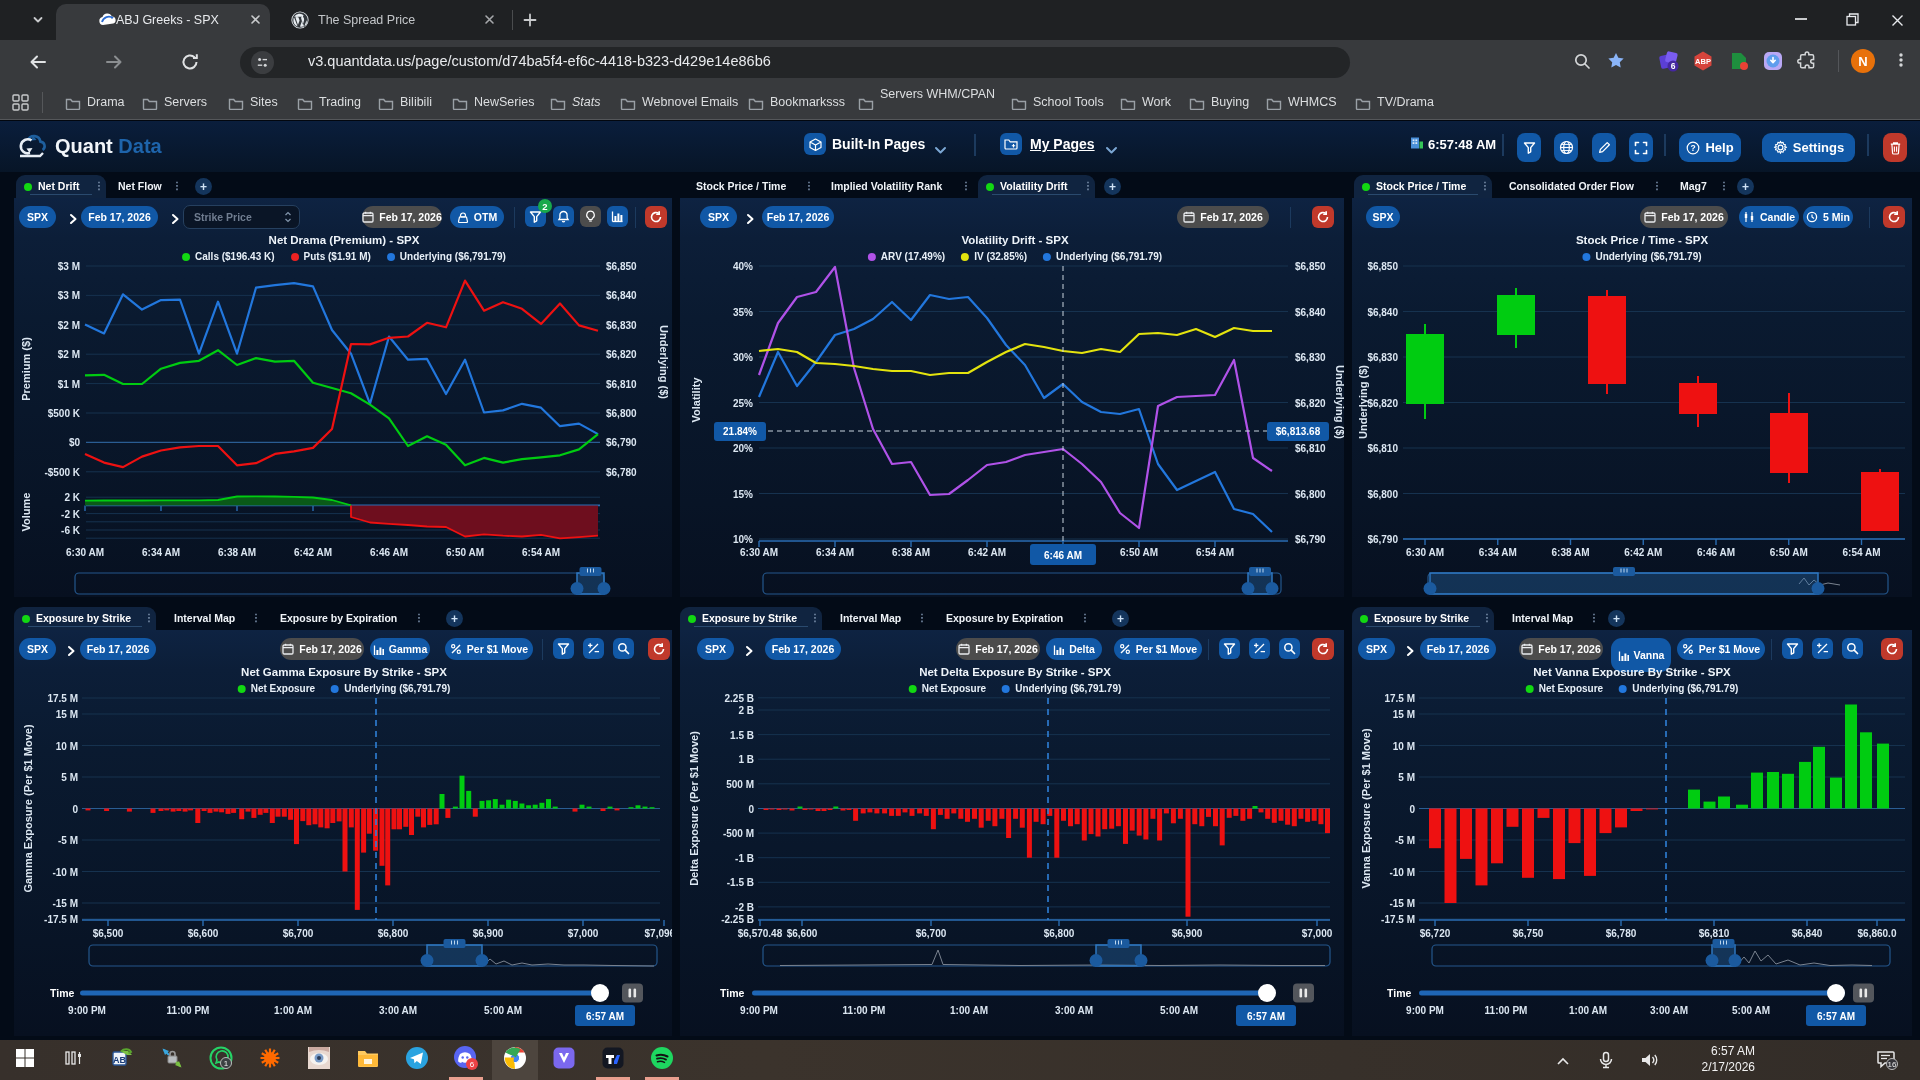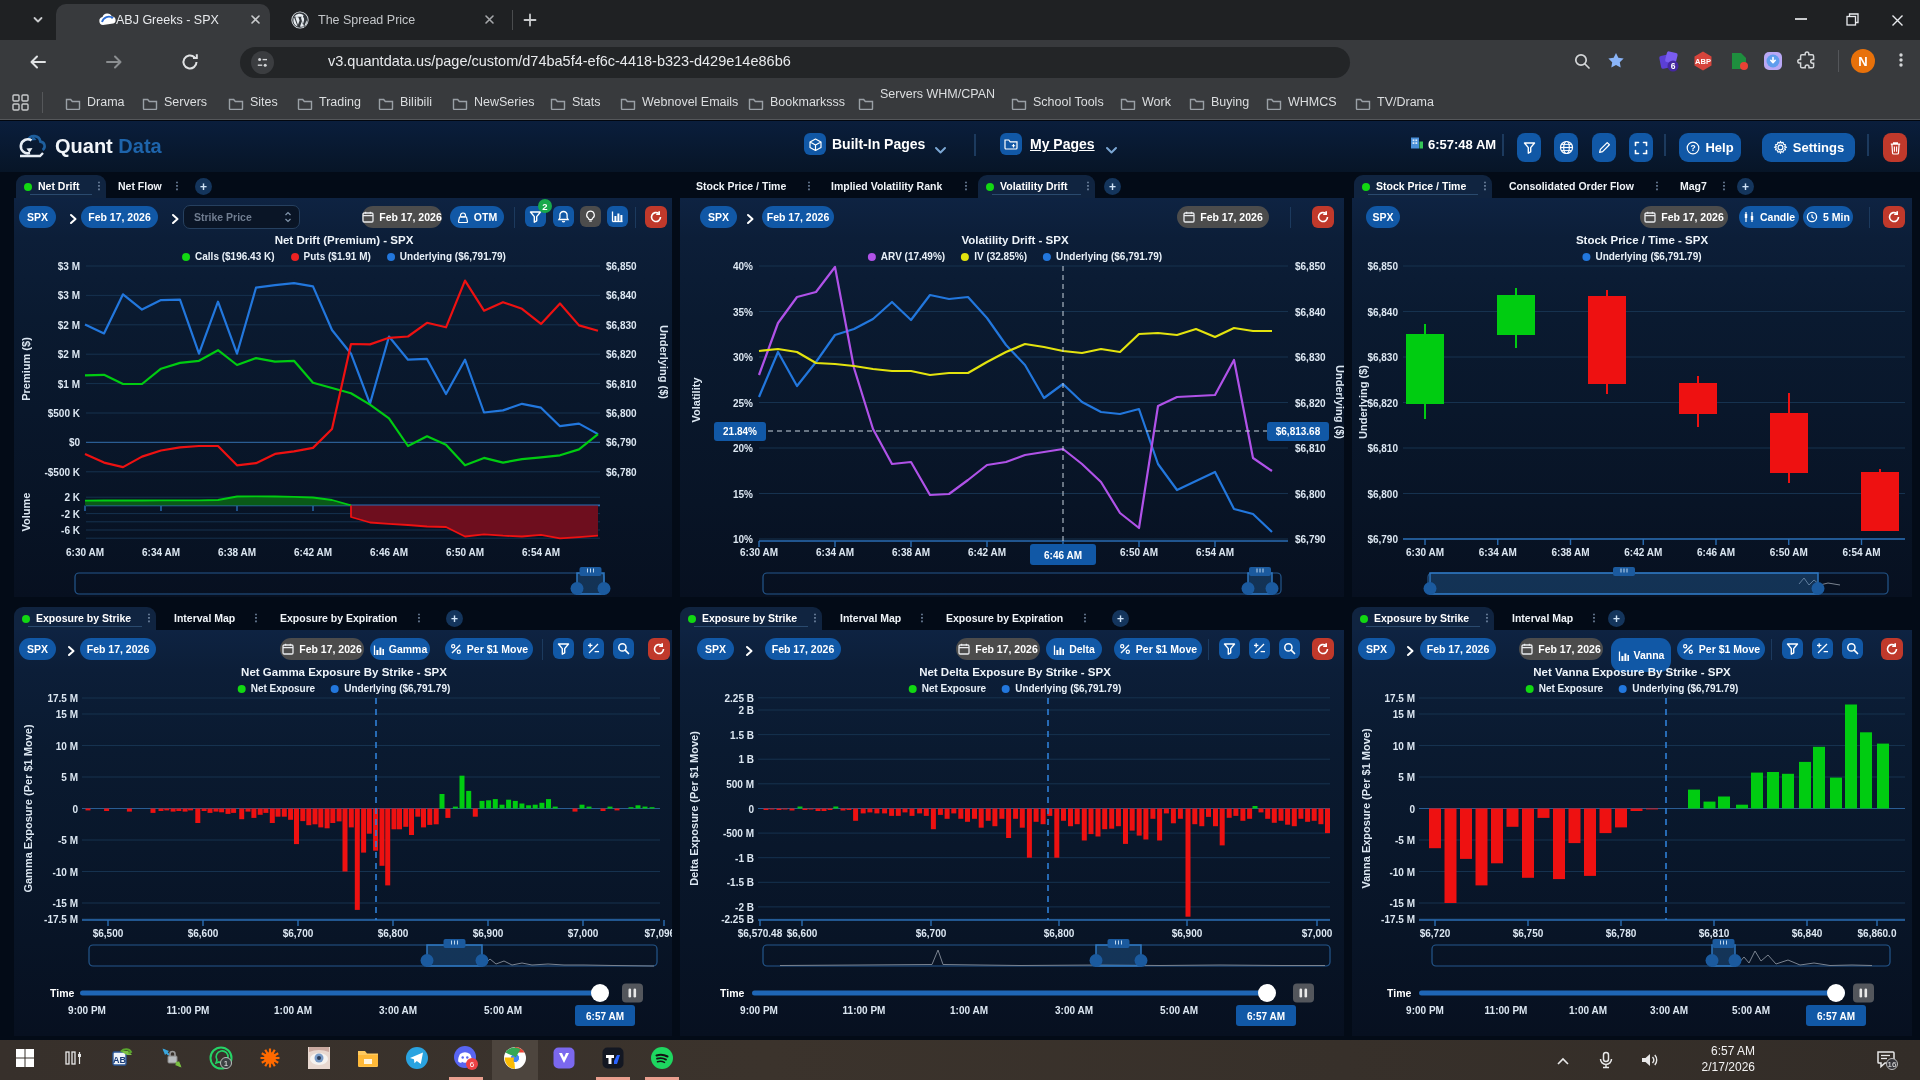--- a/index.html
+++ b/index.html
@@ -55,21 +55,21 @@
         </svg></div>
       <div style="position:absolute;left:240px;top:7px;width:1110px;height:31px;background:#232527;border-radius:16px"></div>
       <div style="position:absolute;left:251px;top:11px;width:23px;height:23px;background:#3b3d40;border-radius:50%;display:flex;align-items:center;justify-content:center">
         <svg width="13" height="13" viewBox="0 0 13 13" style="">
           <circle cx="3.6" cy="3.6" r="1.5" fill="#d4d6d8"></circle>
           <line x1="6.6" y1="3.6" x2="11" y2="3.6" stroke="#d4d6d8" stroke-width="1.4"></line>
           <circle cx="9.2" cy="9.2" r="1.5" fill="#d4d6d8"></circle>
           <line x1="1.8" y1="9.2" x2="6.2" y2="9.2" stroke="#d4d6d8" stroke-width="1.4"></line>
         </svg>
       </div>
-      <div style="position:absolute;left:328px;top:13px;color:#e8eaed;font-size:14.5px;font-weight:400;white-space:nowrap;">v3.quantdata.us/page/custom/d74ba5f4-ef6c-4418-b323-d429e14e86b6</div>
+      <div style="position:absolute;left:308px;top:13px;color:#e8eaed;font-size:14.5px;font-weight:400;white-space:nowrap;">v3.quantdata.us/page/custom/d74ba5f4-ef6c-4418-b323-d429e14e86b6</div>
       <div style="position:absolute;left:1573px;top:12px"><svg width="19" height="19" viewBox="0 0 19 19" style="">
           <circle cx="8" cy="8" r="5.2" fill="none" stroke="#d4d6d8" stroke-width="1.7"></circle>
           <line x1="12" y1="12" x2="16" y2="16" stroke="#d4d6d8" stroke-width="1.7" stroke-linecap="round"></line>
         </svg></div>
       <div style="position:absolute;left:1606px;top:11px"><svg width="20" height="20" viewBox="0 0 20 20" style="">
           <path d="M10 2 l2.35 4.8 5.3.75 -3.85 3.7 .9 5.25 L10 14 l-4.7 2.5 .9-5.25 L2.35 7.55 l5.3-.75 z" fill="#8ab4f8"></path>
         </svg></div>
       <div style="position:absolute;left:1658px;top:10px"><svg width="22" height="22" viewBox="0 0 22 22" style="">
           <rect x="2" y="5" width="13" height="13" rx="2" fill="#5b3fd4" transform="rotate(-12 8 11)"></rect>
           <rect x="8" y="2" width="11" height="11" rx="2" fill="#7a5cf0" transform="rotate(14 13 7)"></rect>
@@ -128,21 +128,21 @@
           <path d="M1.5 2.5 h4.2 l1.6 2 h7.2 v7 a1 1 0 0 1 -1 1 h-11 a1 1 0 0 1 -1 -1 z" fill="none" stroke="#9aa0a6" stroke-width="1.4"></path>
         </svg></div>
       <div style="position:absolute;left:400px;top:11px;color:#dcdee0;font-size:12.5px;font-weight:400;white-space:nowrap;">Bilibili</div>
       <div style="position:absolute;left:452px;top:12px"><svg width="16" height="13" viewBox="0 0 16 13" style="">
           <path d="M1.5 2.5 h4.2 l1.6 2 h7.2 v7 a1 1 0 0 1 -1 1 h-11 a1 1 0 0 1 -1 -1 z" fill="none" stroke="#9aa0a6" stroke-width="1.4"></path>
         </svg></div>
       <div style="position:absolute;left:474px;top:11px;color:#dcdee0;font-size:12.5px;font-weight:400;white-space:nowrap;">NewSeries</div>
       <div style="position:absolute;left:550px;top:12px"><svg width="16" height="13" viewBox="0 0 16 13" style="">
           <path d="M1.5 2.5 h4.2 l1.6 2 h7.2 v7 a1 1 0 0 1 -1 1 h-11 a1 1 0 0 1 -1 -1 z" fill="none" stroke="#9aa0a6" stroke-width="1.4"></path>
         </svg></div>
-      <div style="position:absolute;left:572px;top:11px;color:#dcdee0;font-size:12.5px;font-weight:400;white-space:nowrap;">Stats</div>
+      <div style="position:absolute;left:572px;top:11px;color:#dcdee0;font-size:12.5px;font-weight:400;white-space:nowrap;font-style:italic;">Stats</div>
       <div style="position:absolute;left:620px;top:12px"><svg width="16" height="13" viewBox="0 0 16 13" style="">
           <path d="M1.5 2.5 h4.2 l1.6 2 h7.2 v7 a1 1 0 0 1 -1 1 h-11 a1 1 0 0 1 -1 -1 z" fill="none" stroke="#9aa0a6" stroke-width="1.4"></path>
         </svg></div>
       <div style="position:absolute;left:642px;top:11px;color:#dcdee0;font-size:12.5px;font-weight:400;white-space:nowrap;">Webnovel Emails</div>
       <div style="position:absolute;left:748px;top:12px"><svg width="16" height="13" viewBox="0 0 16 13" style="">
           <path d="M1.5 2.5 h4.2 l1.6 2 h7.2 v7 a1 1 0 0 1 -1 1 h-11 a1 1 0 0 1 -1 -1 z" fill="none" stroke="#9aa0a6" stroke-width="1.4"></path>
         </svg></div>
       <div style="position:absolute;left:770px;top:11px;color:#dcdee0;font-size:12.5px;font-weight:400;white-space:nowrap;">Bookmarksss</div>
       <div style="position:absolute;left:858px;top:12px"><svg width="16" height="13" viewBox="0 0 16 13" style="">
           <path d="M1.5 2.5 h4.2 l1.6 2 h7.2 v7 a1 1 0 0 1 -1 1 h-11 a1 1 0 0 1 -1 -1 z" fill="none" stroke="#9aa0a6" stroke-width="1.4"></path>
@@ -322,21 +322,21 @@
             <rect x="9.4" y="5" width="2" height="6.5" fill="#fff"></rect>
           </svg>
         </div>
         <div style="position:absolute;left:621px;top:35px;width:1px;height:21px;background:#1c3a5e"></div>
         <div style="position:absolute;left:631px;top:34px;width:22px;height:22px;background:#c0392b;border-radius:6px;display:flex;align-items:center;justify-content:center">
           <svg width="14" height="14" viewBox="0 0 14 14" style="">
             <path d="M11.5 7 a4.5 4.5 0 1 1 -1.7 -3.5" fill="none" stroke="#fff" stroke-width="1.6"></path>
             <path d="M10.2 1.2 L10.2 4.2 L7.2 4.2" fill="none" stroke="#fff" stroke-width="1.6"></path>
           </svg>
         </div>
-        <div style="position:absolute;left:330px;top:62px;transform:translateX(-50%);color:#eef4fa;font-size:11.5px;font-weight:700;white-space:nowrap">Net Drift (Premium) - SPX</div>
+        <div style="position:absolute;left:330px;top:62px;transform:translateX(-50%);color:#eef4fa;font-size:11.5px;font-weight:700;white-space:nowrap">Net Drama (Premium) - SPX</div>
         <div style="position:absolute;left:330px;top:79px;transform:translateX(-50%);white-space:nowrap;color:#e8f0f8;font-size:10px;font-weight:700"><span style="display:inline-flex;align-items:center;margin:0 8px"><span style="width:8px;height:8px;border-radius:50%;background:#12d812;margin-right:5px"></span>Calls ($196.43 K)</span><span style="display:inline-flex;align-items:center;margin:0 8px"><span style="width:8px;height:8px;border-radius:50%;background:#ee2222;margin-right:5px"></span>Puts ($1.91 M)</span><span style="display:inline-flex;align-items:center;margin:0 8px"><span style="width:8px;height:8px;border-radius:50%;background:#2277dd;margin-right:5px"></span>Underlying ($6,791.79)</span></div>
         <div style="position:absolute;left:0;top:0"><svg width="658" height="425" viewBox="0 0 658 425" font-family="Liberation Sans">
             <line x1="72" y1="94" x2="586" y2="94" stroke="#16324f" stroke-width="1"></line>
             <text x="66" y="98" font-size="10" font-weight="700" fill="#dce7f2" text-anchor="end" font-family="Liberation Sans">$3 M</text>
             <line x1="72" y1="123.4" x2="586" y2="123.4" stroke="#16324f" stroke-width="1"></line>
             <text x="66" y="127.4" font-size="10" font-weight="700" fill="#dce7f2" text-anchor="end" font-family="Liberation Sans">$3 M</text>
             <line x1="72" y1="152.8" x2="586" y2="152.8" stroke="#16324f" stroke-width="1"></line>
             <text x="66" y="156.8" font-size="10" font-weight="700" fill="#dce7f2" text-anchor="end" font-family="Liberation Sans">$2 M</text>
             <line x1="72" y1="182.2" x2="586" y2="182.2" stroke="#16324f" stroke-width="1"></line>
             <text x="66" y="186.2" font-size="10" font-weight="700" fill="#dce7f2" text-anchor="end" font-family="Liberation Sans">$2 M</text>

